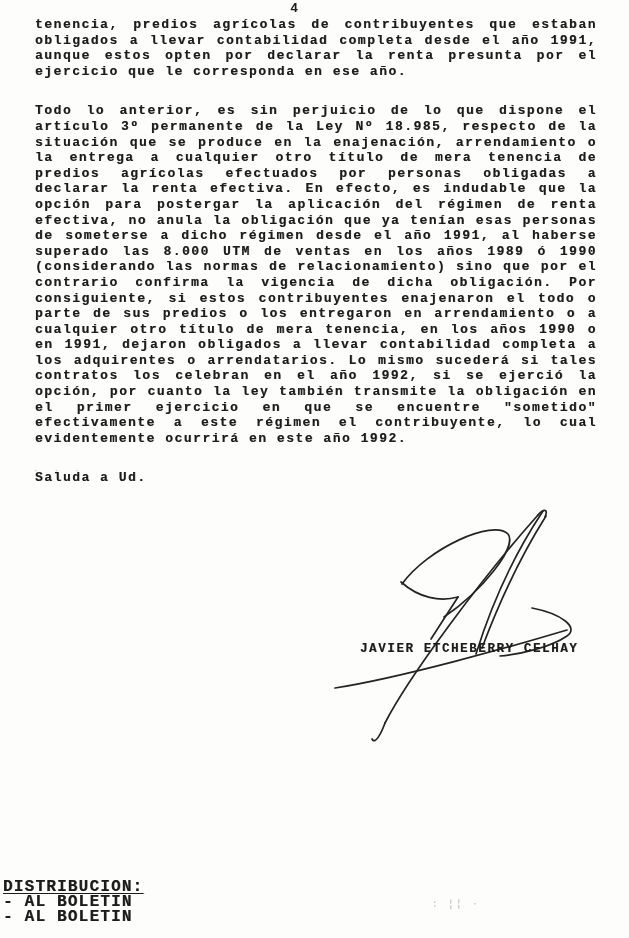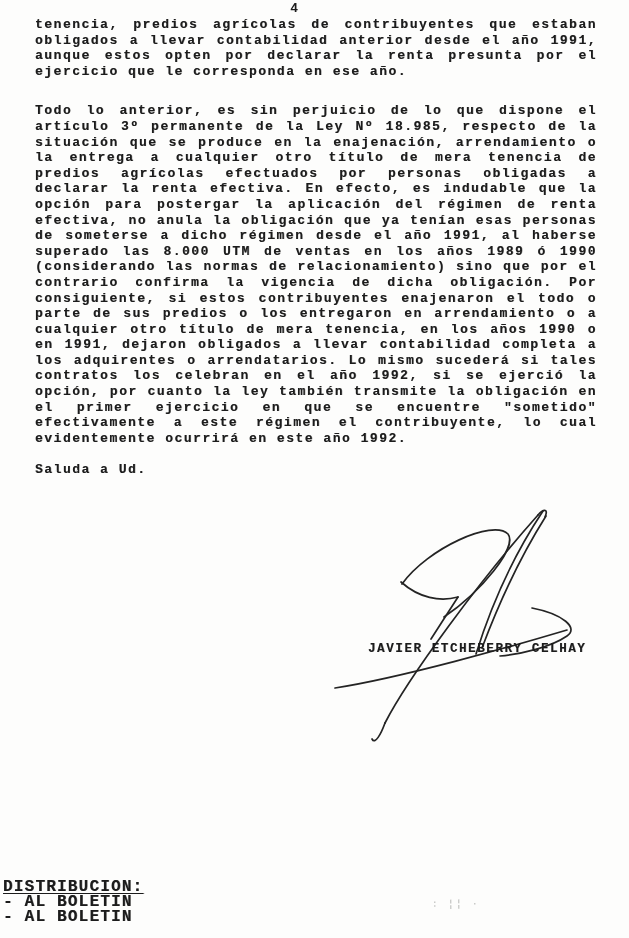--- a/index.html
+++ b/index.html
@@ -28,34 +28,34 @@
     top: 17px;
     left: 35px;
     width: 562px;
     font-size: 13px;
     line-height: 15.6px;
     letter-spacing: 1.5px;
     text-align: justify;
     text-shadow: 0.4px 0 0 rgba(28,28,28,0.5);
   }
   .body-text p { margin: 0 0 24px 0; }
-  .body-text p.para-big { margin-bottom: 16px; }
+  .body-text p.para-big { margin-bottom: 24px; }
   .body-text p.closing { text-align: left; }
 
   .signature-block {
     position: absolute;
     left: 280px;
     top: 508px;
     width: 335px;
     height: 275px;
   }
   .signature-svg { position: absolute; left: 0; top: 0; }
   .sig-name {
     position: absolute;
-    left: 88px;
+    left: 80px;
     top: 134px;
     font-size: 12.5px;
     letter-spacing: 1.6px;
     white-space: nowrap;
     text-shadow: 0.4px 0 0 rgba(28,28,28,0.5);
   }
   .sig-title {
     position: absolute;
     left: 88px;
     top: 153px;
@@ -105,21 +105,21 @@
   .artifact-line-1 { margin-left: 18px; }
 </style>
 </head>
 <body>
 
 <div class="page">
 
   <div class="page-number">4</div>
 
   <div class="body-text">
-    <p>tenencia, predios agrícolas de contribuyentes que estaban obligados a llevar contabilidad anterior desde el año 1991, aunque estos opten por declarar la renta presunta por el ejercicio que le corresponda en ese año.</p>
+    <p>tenencia, predios agrícolas de contribuyentes que estaban obligados a llevar contabilidad completa desde el año 1991, aunque estos opten por declarar la renta presunta por el ejercicio que le corresponda en ese año.</p>
     <p class="para-big">Todo lo anterior, es sin perjuicio de lo que dispone el artículo 3º permanente de la Ley Nº 18.985, respecto de la situación que se produce en la enajenación, arrendamiento o la entrega a cualquier otro título de mera tenencia de predios agrícolas efectuados por personas obligadas a declarar la renta efectiva. En efecto, es indudable que la opción para postergar la aplicación del régimen de renta efectiva, no anula la obligación que ya tenían esas personas de someterse a dicho régimen desde el año 1991, al haberse superado las 8.000 UTM de ventas en los años 1989 ó 1990 (considerando las normas de relacionamiento) sino que por el contrario confirma la vigencia de dicha obligación. Por consiguiente, si estos contribuyentes enajenaron el todo o parte de sus predios o los entregaron en arrendamiento o a cualquier otro título de mera tenencia, en los años 1990 o en 1991, dejaron obligados a llevar contabilidad completa a los adquirentes o arrendatarios. Lo mismo sucederá si tales contratos los celebran en el año 1992, si se ejerció la opción, por cuanto la ley también transmite la obligación en el primer ejercicio en que se encuentre "sometido" efectivamente a este régimen el contribuyente, lo cual evidentemente ocurrirá en este año 1992.</p>
     <p class="closing">Saluda a Ud.</p>
   </div>
 
   <div class="saluda-specks">· · ·</div>
 
   <div class="signature-block">
     <svg class="signature-svg" width="335" height="275" viewBox="0 0 335 275">
       <g fill="none" stroke="#242424" stroke-width="1.7" stroke-linecap="round" stroke-linejoin="round">
 

